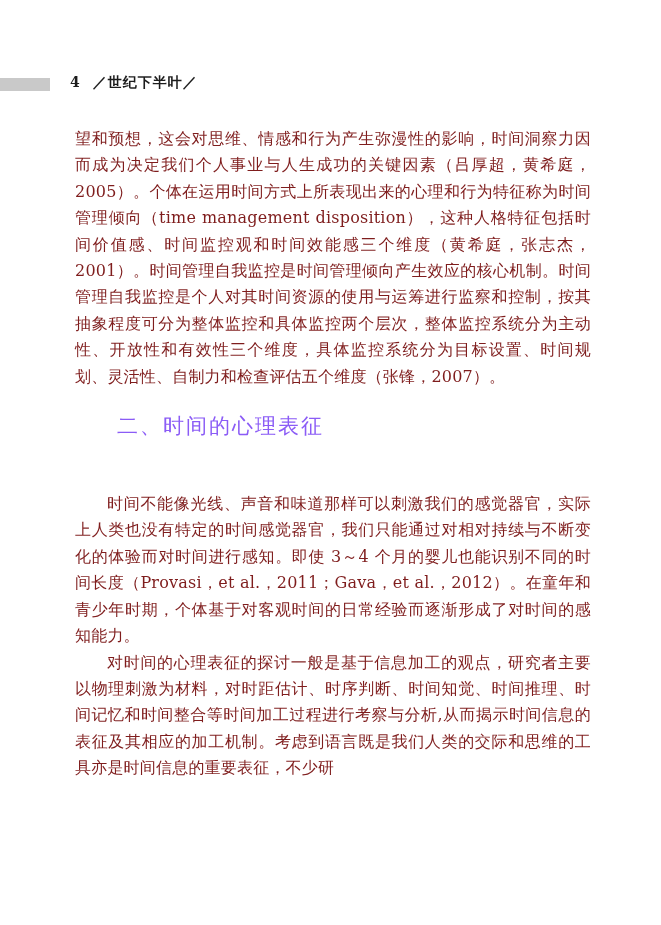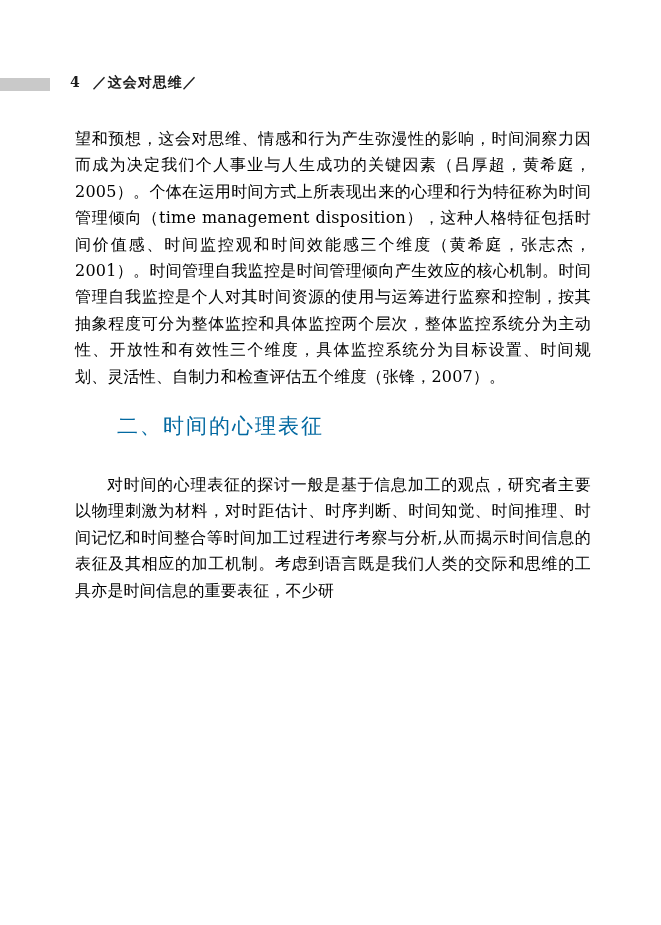--- a/index.html
+++ b/index.html
@@ -42,53 +42,54 @@
     position: absolute;
     left: 75px;
     top: 126px;
     width: 516px;
   }
   .para {
     margin: 0;
     font-size: 16px;
     line-height: 26.4px;
     text-align: justify;
-    color: #000000;
+    color: #7f1d1d;
     letter-spacing: 0.2px;
   }
   .para.indent {
     text-indent: 2em;
   }
   .section-heading {
     font-family: "DejaVu Sans", sans-serif;
     font-weight: 500;
     font-size: 21px;
-    color: #0369a1;
+    color: #8b5cf6;
     letter-spacing: 2px;
-    margin: 22px 0 32px 0;
+    margin: 22px 0 51px 0;
     padding-left: 42px;
   }
 </style>
 </head>
 <body>
 
 <div class="page">
 
   <div class="header-bar"></div>
 
   <div class="header-line">
     <span class="page-num">4</span>
-    <span class="running-title">／这会对思维／</span>
+    <span class="running-title">／世纪下半叶／</span>
   </div>
 
   <div class="content">
 
     <p class="para">望和预想，这会对思维、情感和行为产生弥漫性的影响，时间洞察力因而成为决定我们个人事业与人生成功的关键因素（吕厚超，黄希庭，2005）。个体在运用时间方式上所表现出来的心理和行为特征称为时间管理倾向（time management disposition），这种人格特征包括时间价值感、时间监控观和时间效能感三个维度（黄希庭，张志杰，2001）。时间管理自我监控是时间管理倾向产生效应的核心机制。时间管理自我监控是个人对其时间资源的使用与运筹进行监察和控制，按其抽象程度可分为整体监控和具体监控两个层次，整体监控系统分为主动性、开放性和有效性三个维度，具体监控系统分为目标设置、时间规划、灵活性、自制力和检查评估五个维度（张锋，2007）。</p>
 
     <h2 class="section-heading">二、时间的心理表征</h2>
 
+    <p class="para indent">时间不能像光线、声音和味道那样可以刺激我们的感觉器官，实际上人类也没有特定的时间感觉器官，我们只能通过对相对持续与不断变化的体验而对时间进行感知。即使 3～4 个月的婴儿也能识别不同的时间长度（Provasi，et al.，2011；Gava，et al.，2012）。在童年和青少年时期，个体基于对客观时间的日常经验而逐渐形成了对时间的感知能力。</p>
 
 
     <p class="para indent">对时间的心理表征的探讨一般是基于信息加工的观点，研究者主要以物理刺激为材料，对时距估计、时序判断、时间知觉、时间推理、时间记忆和时间整合等时间加工过程进行考察与分析,从而揭示时间信息的表征及其相应的加工机制。考虑到语言既是我们人类的交际和思维的工具亦是时间信息的重要表征，不少研</p>
 
   </div>
 
 </div>
 
 </body></html>

